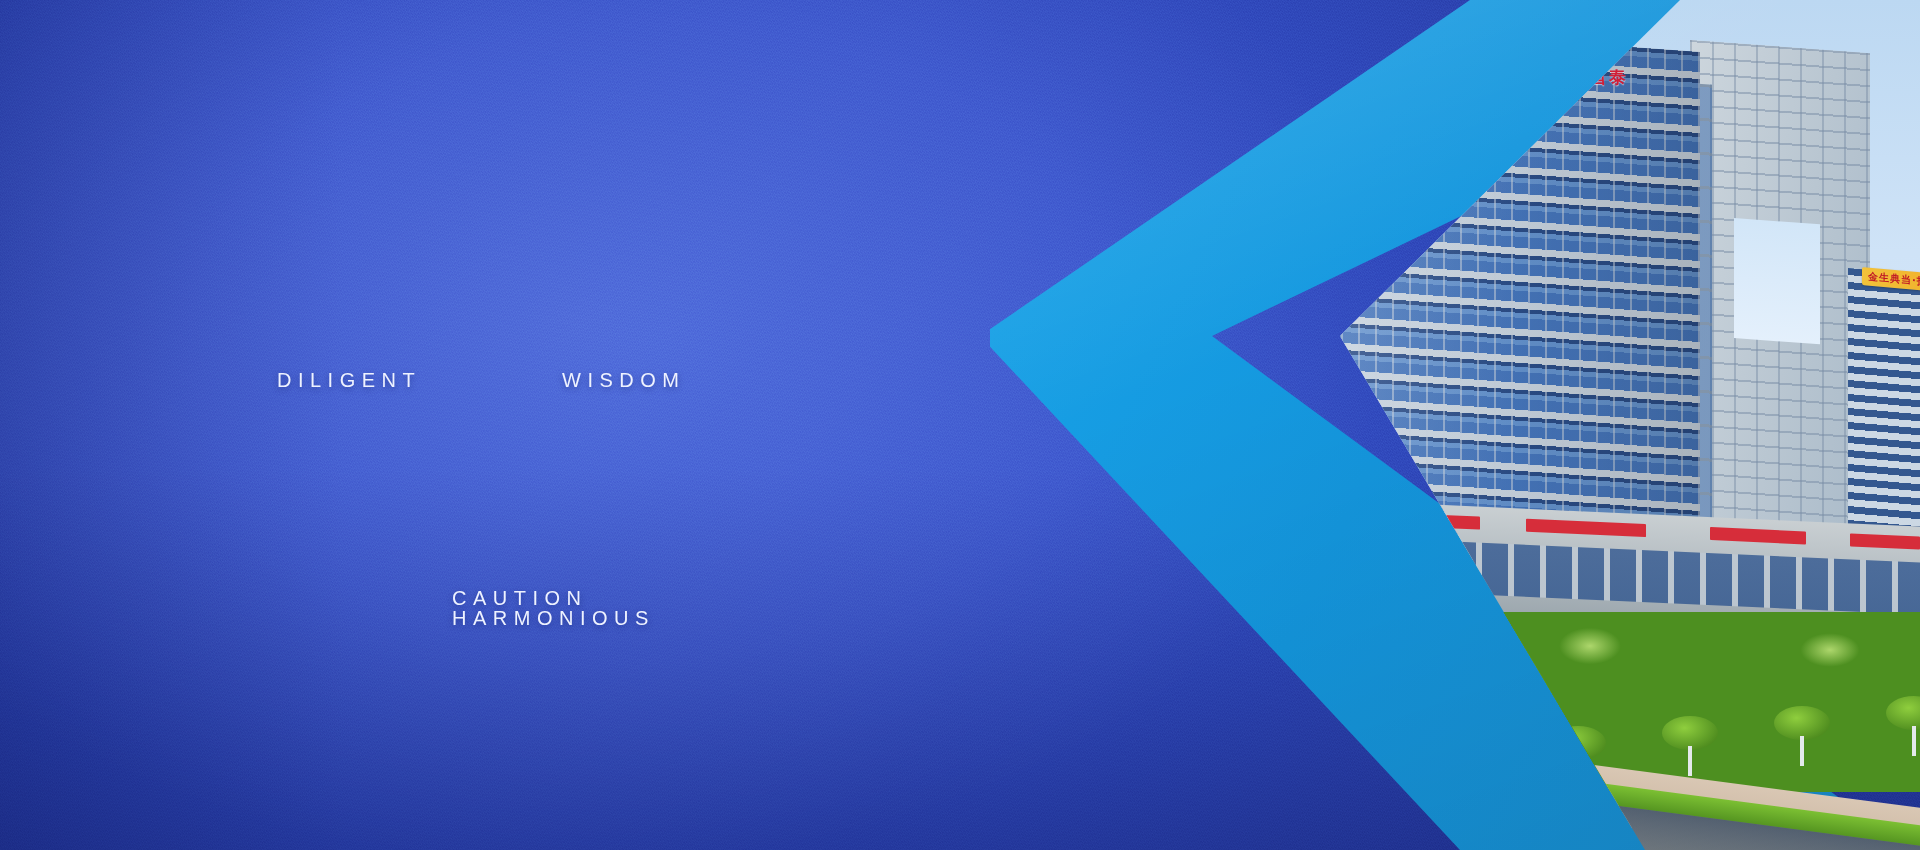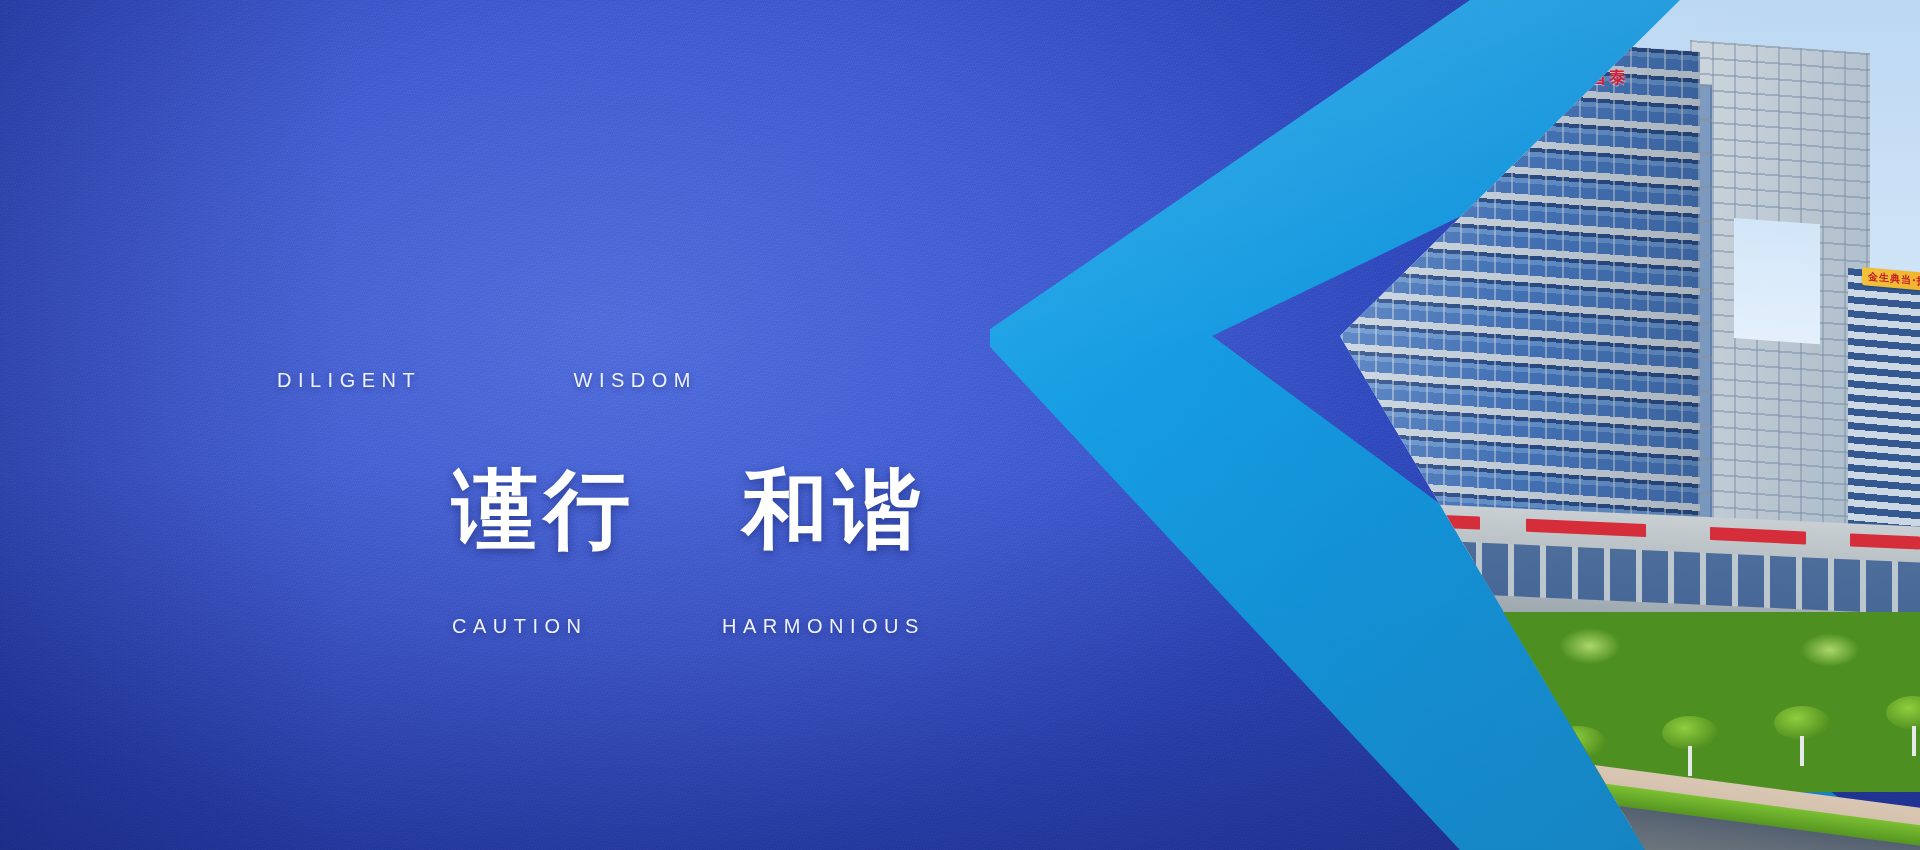--- a/index.html
+++ b/index.html
@@ -53,29 +53,29 @@
   .cn .gap{display:inline-block;width:34px;}
 
   .en{
     color:#eef2ff;
     font-size:20px;
     font-weight:400;
     letter-spacing:6.5px;
     line-height:1;
     text-shadow:0 2px 6px rgba(10,20,80,.4);
   }
-  .en-row{display:flex;gap:12px;}
+  .en-row{display:flex;}
   .en-row > span{display:block;}
 
   .row1{left:275px;top:248px;}
   .row1-en{left:277px;top:370px;width:420px;}
   .row1-en .w1{width:285px;}
 
   .row2{left:452px;top:466px;}
-  .row2-en{left:452px;top:616px;width:480px;}
+  .row2-en{left:452px;top:588px;width:480px;flex-direction:column;}
   .row2-en .w1{width:258px;}
 
   
   .chev-wrap{position:absolute;right:0;top:0;width:930px;height:850px;}
 
   
   .chevron{
     position:absolute;inset:0;
     background:linear-gradient(115deg,#18a3e8 0%,#1496dd 45%,#1b8ed0 100%);
     clip-path:polygon(
@@ -448,25 +448,20 @@
   </div>
 
   <div class="slogan">
 
 
     <div class="line en row1-en en-row">
       <span class="w1">DILIGENT</span>
       <span>WISDOM</span>
     </div>
 
-    <div class="line cn row2">
-      <span>谨行</span>
-      <span class="gap"></span>
-      <span>和谐</span>
-    </div>
 
     <div class="line en row2-en en-row">
       <span class="w1">CAUTION</span>
       <span>HARMONIOUS</span>
     </div>
 
   </div>
 </div>
 
 </body></html>

